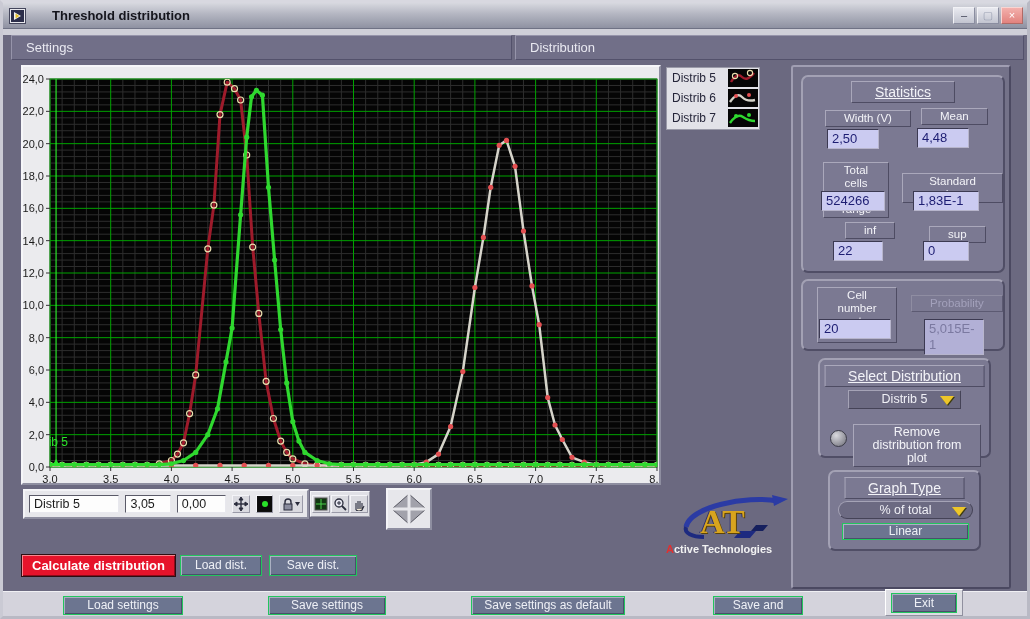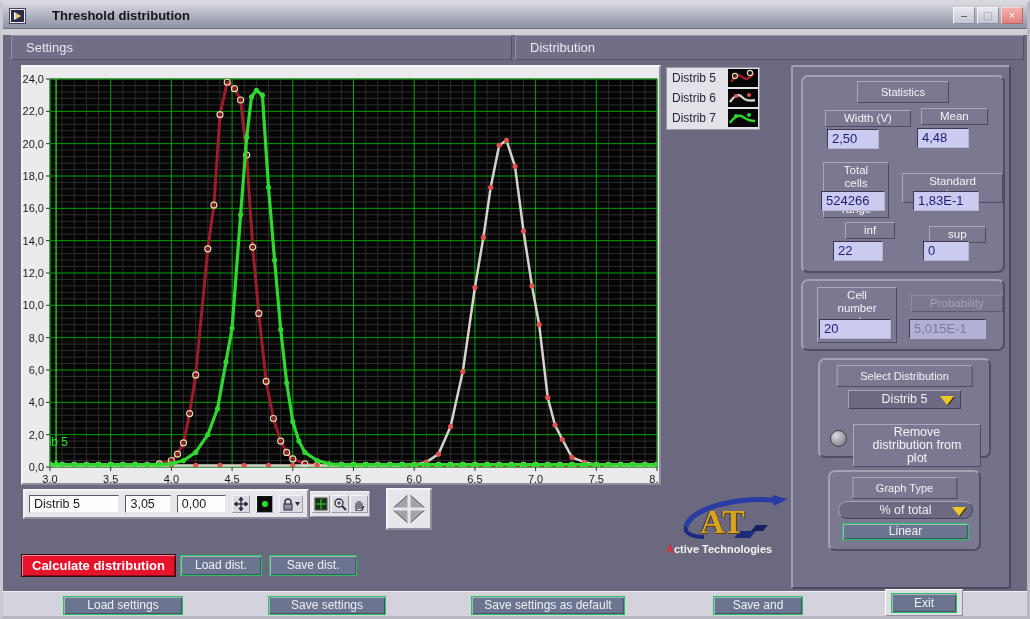--- a/index.html
+++ b/index.html
@@ -62,21 +62,21 @@
   .panel {
     position:absolute; background:#7b7992; border-radius:7px;
     border:2px solid #a3a1b4; border-right-color:#504e66; border-bottom-color:#504e66;
   }
   .chip {
     position:absolute; background:#7b7992; color:#f3f3f8; font-size:11.5px;
     text-align:center; padding:1px 18px; line-height:13px;
     border:1px solid #aaa8bb; border-right-color:#4e4c63; border-bottom-color:#4e4c63;
   }
   .chip.disabled { color:#a3a1bb; border-color:#8f8da2 #5c5a72 #5c5a72 #8f8da2; }
-  .panel-title { font-size:11px; padding:2px 23px; line-height:16px; }
+  .panel-title { font-size:14px; padding:2px 23px; line-height:16px;text-decoration:underline; }
   .field {
     position:absolute; background:#cbcbf1; color:#1d1d72; font-size:13px;
     padding:1px 4px; border:1px solid #3c3a52;
     border-right-color:#b7b5cc; border-bottom-color:#b7b5cc; line-height:16px;
   }
   .field.disabled { background:#b2b0d6; color:#7b79a0; }
   .dropdown {
     position:absolute; background:#6c6a82; color:#f0f0f6; font-size:12.5px;
     text-align:center; line-height:16px;
     border:1px solid #a5a3b6; border-right-color:#454357; border-bottom-color:#454357;
@@ -638,21 +638,21 @@
       <div class="chip" style="left:42px; top:145px;">inf</div>
       <div class="chip" style="left:126px; top:149px;">sup</div>
       <div class="field" style="left:30px; top:164px; width:50px;">22</div>
       <div class="field" style="left:120px; top:164px; width:46px;">0</div>
     </div>
 
     <div class="panel" style="left:8px; top:212px; width:204px; height:72px;">
       <div class="chip" style="left:14px; top:6px; width:80px;">Cell number at cursor</div>
       <div class="field" style="left:16px; top:38px; width:72px;">20</div>
       <div class="chip disabled" style="left:108px; top:14px;">Probability</div>
-      <div class="field disabled" style="left:106px; top:38px; width:77px;">5,015E-1</div>
+      <div class="field disabled" style="left:121px; top:38px; width:60px;">5,015E-1</div>
     </div>
 
     <div class="panel" style="left:25px; top:291px; width:173px; height:100px;">
       <div class="chip panel-title" style="left:50%; transform:translateX(-50%); top:5px; white-space:nowrap;">Select Distribution</div>
       <div class="dropdown" style="left:28px; top:30px; width:113px; height:19px;">
         <span>Distrib 5</span>
         <span class="dd-tri"></span>
       </div>
       <span class="led" style="left:10px; top:70px;"></span>
       <div class="chip" style="left:33px; top:64px; width:128px; font-size:12.5px;">Remove distribution from plot</div>

